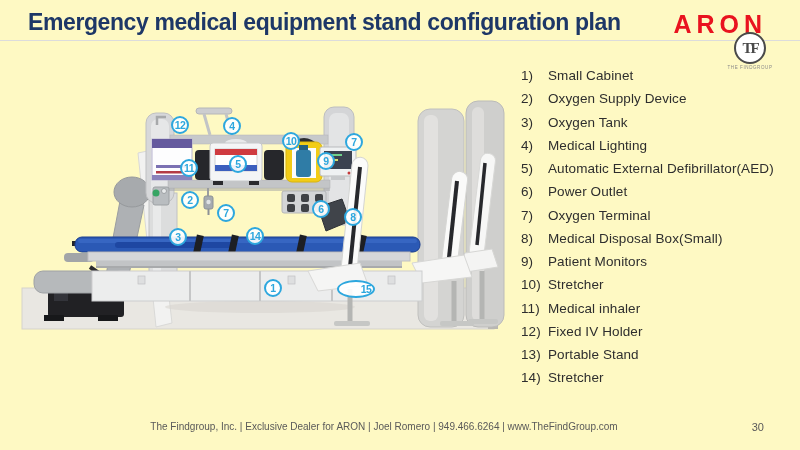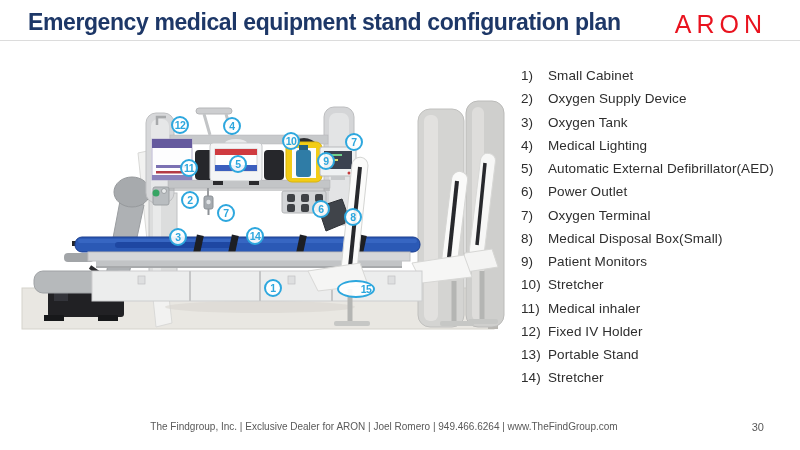--- a/index.html
+++ b/index.html
@@ -1,32 +1,32 @@
 <!DOCTYPE html>
 <html><head>
 <meta charset="utf-8">
 <style>
   html,body{margin:0;padding:0;background:#888;}
   .slide{
-    position:relative; width:800px; height:450px; background:#ffffff;
+    position:relative; width:800px; height:450px; background:#fef9c3;
     font-family:"Liberation Sans", sans-serif; overflow:hidden; margin:0 auto;
   }
   
   .slide-title{
     position:absolute; left:28px; top:9px; margin:0;
     font-size:23px; font-weight:bold; color:#1d3767; letter-spacing:-0.4px;
     white-space:nowrap;
   }
   .title-rule{
     position:absolute; left:0; top:40px; width:800px; height:1px;
     background:#dcdcdc;
   }
   .aron-logo{
     position:absolute; right:33px; top:10px;
-    font-size:25px; font-weight:400; color:#e9131f; letter-spacing:5px;
+    font-size:25px; font-weight:700; color:#e9131f; letter-spacing:5px;
     white-space:nowrap;
   }
   .tf-logo{ position:absolute; right:27px; top:32px; width:46px; text-align:center; z-index:3;}
   .tf-circle{
     width:28px; height:28px; border:2px solid #4a4a4a; border-radius:50%;
     background:#fff; margin:0 auto; display:flex; align-items:center; justify-content:center;
     font-family:"Liberation Serif", serif; font-size:15px; font-weight:bold; color:#4a4a4a;
     letter-spacing:-2px;
   }
   .tf-sub{ font-size:4.5px; color:#8a8a8a; letter-spacing:0.6px; margin-top:1px; white-space:nowrap;}
@@ -56,20 +56,24 @@
 </style>
 </head>
 <body>
 
 <div class="slide">
 
   <h1 class="slide-title">Emergency medical equipment stand configuration plan</h1>
   <div class="title-rule"></div>
 
   <div class="aron-logo">ARON</div>
+  <div class="tf-logo">
+    <div class="tf-circle">TF</div>
+    <div class="tf-sub">THE FINDGROUP</div>
+  </div>
 
   <div class="diagram">
     <svg width="485" height="240" viewBox="0 0 485 240">
 
       <g>
         <rect x="2" y="193" width="472" height="41" fill="#e9e7e2" stroke="#d5d3cc" stroke-width="1"></rect>
         <polygon points="468,188 478,194 478,234 468,234" fill="#b9b7b2"></polygon>
       </g>
 
       <g>

